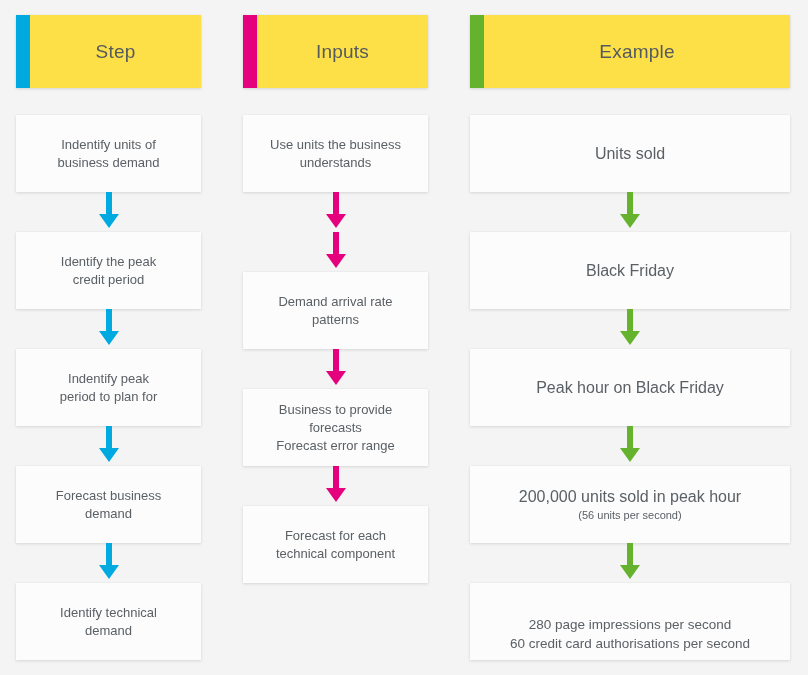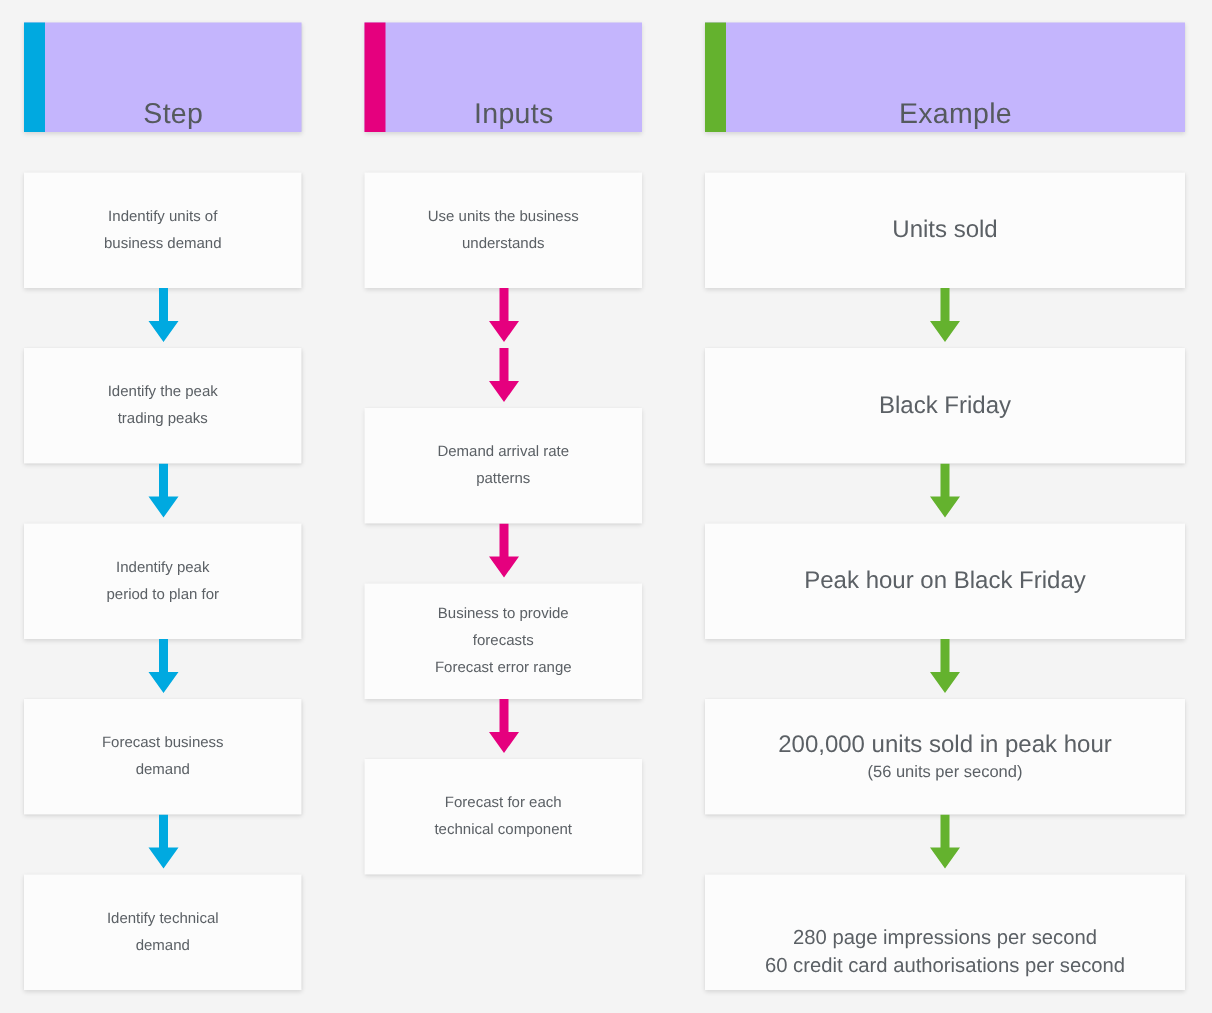--- a/index.html
+++ b/index.html
@@ -30,24 +30,24 @@
     position: relative;
   }
   .column.col-step   { width: 185px; }
   .column.col-inputs { width: 185px; }
   .column.col-example{ width: 320px; }
 
   
   .header-card {
     position: relative;
     height: 73px;
-    background: #c4b5fd;
+    background: #fde047;
     box-shadow: 0 1px 3px rgba(0,0,0,0.13), 0 0 1px rgba(0,0,0,0.06);
     display: flex;
-    align-items: flex-end;
+    align-items: center;
     justify-content: center;
     box-sizing: border-box;
     flex: 0 0 auto;
   }
   .header-card .accent-bar {
     position: absolute;
     left: 0;
     top: 0;
     bottom: 0;
     width: 14px;
@@ -80,21 +80,21 @@
     box-shadow: 0 1px 3px rgba(0,0,0,0.12), 0 0 1px rgba(0,0,0,0.05);
     display: flex;
     align-items: center;
     justify-content: center;
     text-align: center;
     box-sizing: border-box;
     padding: 4px 10px;
     flex: 0 0 auto;
   }
   .card .card-text {
-    font-size: 10px;
+    font-size: 13px;
     line-height: 18px;
     color: #5b6065;
   }
   .col-example .card .card-text {
     font-size: 16px;
     line-height: 21px;
   }
   .col-example .card .card-text.small-lines {
     font-size: 13.5px;
     line-height: 19px;
@@ -127,21 +127,21 @@
 
     <div class="arrow">
       <svg width="28" height="40" viewBox="0 0 28 40">
           <path d="M11 0 h6 v22 h7 l-10 14 l-10 -14 h7 z" fill="#00a9e0"></path>
         </svg>
     </div>
 
     <div class="card">
       <div class="card-text">
         <span>Identify the peak</span><br>
-        <span>trading peaks</span>
+        <span>credit period</span>
       </div>
     </div>
 
     <div class="arrow">
       <svg width="28" height="40" viewBox="0 0 28 40">
           <path d="M11 0 h6 v22 h7 l-10 14 l-10 -14 h7 z" fill="#00a9e0"></path>
         </svg>
     </div>
 
     <div class="card">

